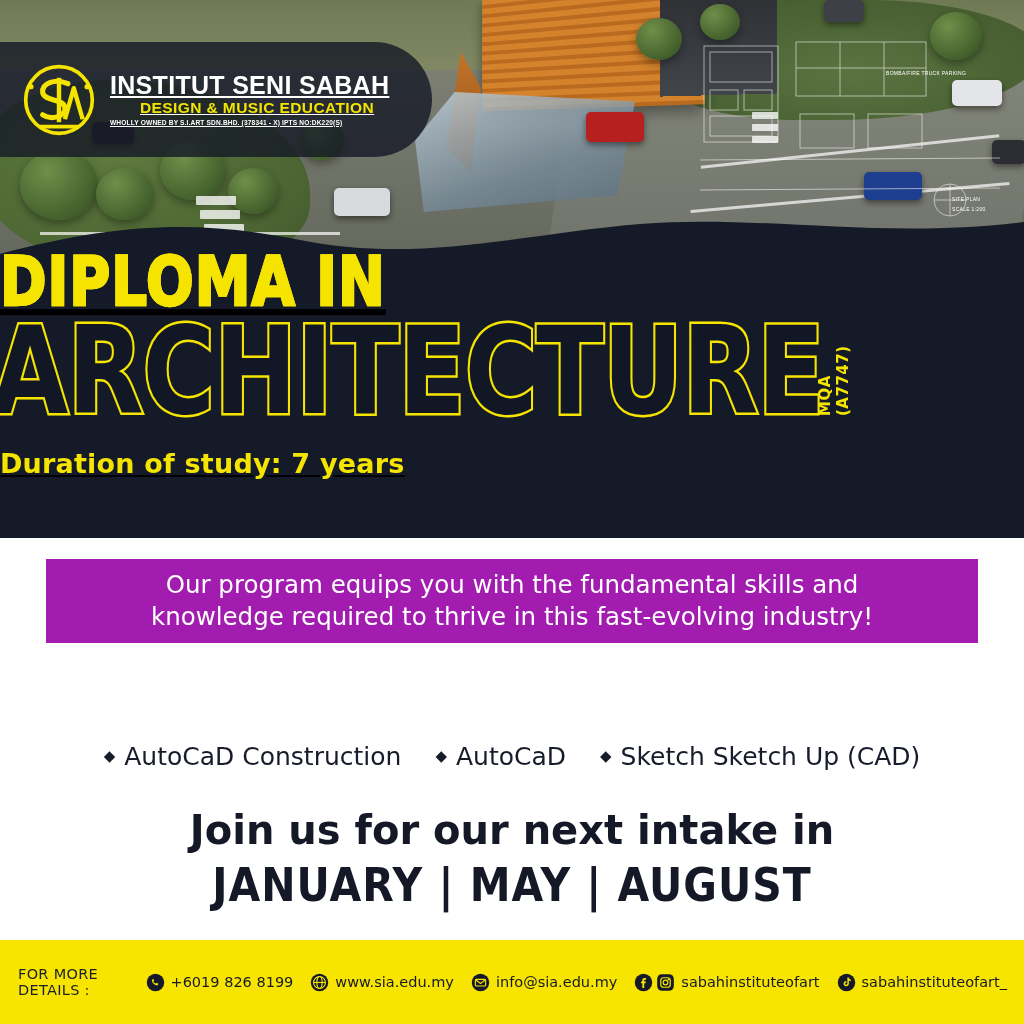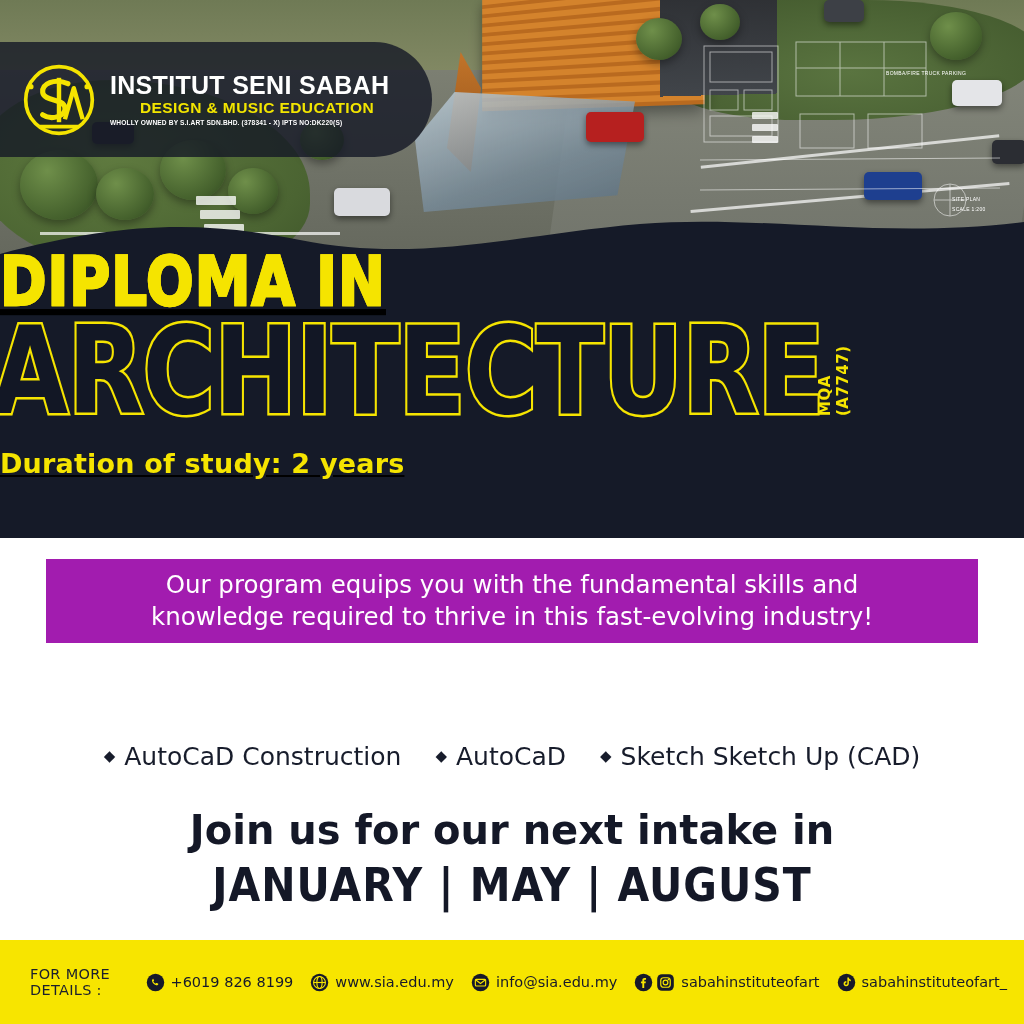--- a/index.html
+++ b/index.html
@@ -107,21 +107,21 @@
   .logo-plate {
     position: absolute; left: 0; top: 42px;
     width: 432px; height: 115px;
     background: rgba(20,24,37,.80);
     border-radius: 0 58px 58px 0;
     display: flex; align-items: center;
     padding-left: 22px;
     z-index: 5;
   }
   .sia-mark { width: 74px; height: 74px; flex: 0 0 74px; }
-  .logo-text { margin-left: 14px; color: #fff; }
+  .logo-text { margin-left: 14px; color: #fff; text-decoration: underline; }
   .logo-text .l1, .logo-text .l2 {
     font-weight: 700; font-size: 25px; line-height: 25px; letter-spacing: .3px;
   }
   .logo-text .l3 {
     font-weight: 700; font-size: 15.5px; line-height: 19px; color: #f2e500;
     letter-spacing: .4px;
     margin-left: 30px;
   }
   .logo-text .l4 {
     font-size: 6.6px; line-height: 9px; color: #fff; letter-spacing: .15px;
@@ -247,21 +247,21 @@
     transform: scaleY(1.12);
     transform-origin: center top;
   }
 
   
   .footer {
     position: absolute; left: 0; bottom: 0;
     width: 1024px; height: 84px;
     background: #f7e500;
     display: flex; align-items: center;
-    padding-left: 30px;
+    padding-left: 18px;
     z-index: 7;
   }
   .footer .lbl {
     font-size: 14.5px;
     color: #1b1f2d;
     letter-spacing: .3px;
     margin-right: 10px;
     font-family: "DejaVu Sans", sans-serif;
   }
   .fitem {
@@ -372,21 +372,21 @@
       <path d="M0,36 C120,4 200,2 300,22 C420,46 520,16 640,6 C760,-4 880,22 1024,4 L1024,320 L0,320 Z" fill="#151A28"></path>
     </svg>
   </div>
 
   <div class="band-content">
     <div class="diploma-in">DIPLOMA IN</div>
     <div class="arch-wrap">
       <div class="architecture">ARCHITECTURE</div>
       <div class="mqa">MQA (A7747)</div>
     </div>
-    <div class="duration">Duration of study: 2 years</div>
+    <div class="duration">Duration of study: 7 years</div>
   </div>
 
   <div class="desc-bar">
     <p>Our program equips you with the fundamental skills and knowledge required to thrive in this fast-evolving industry!</p>
   </div>
 
   <div class="highlights-row">
     <div class="hl-item">
       <span class="dot">◆</span>
       <span>AutoCaD Construction</span>

